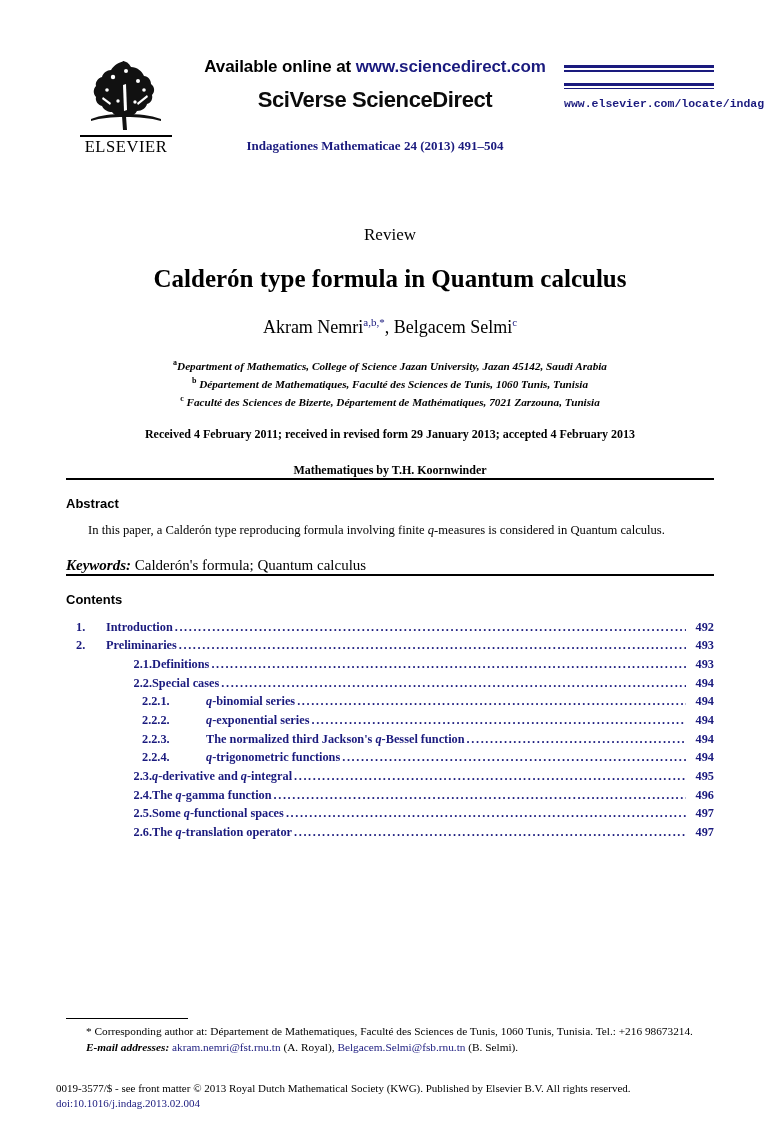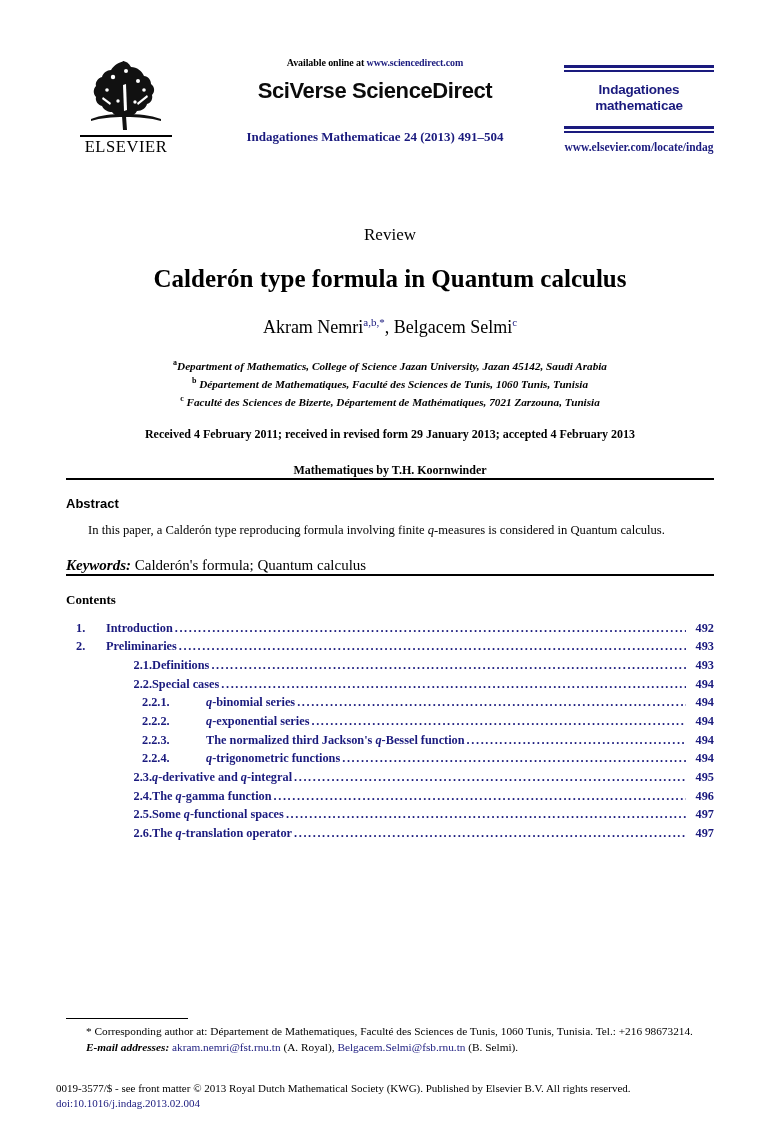--- a/index.html
+++ b/index.html
@@ -55,22 +55,22 @@
     letter-spacing: 0.6px;
     line-height: 1;
   }
 
   .sd-block {
     flex: 1;
     text-align: center;
     padding-top: 2px;
   }
   .sd-available {
-    font-family: Liberation Serif, serif;
-    font-size: 10px;
+    font-family: Liberation Sans, sans-serif;
+    font-size: 17px;
     font-weight: bold;
     color: #000;
     letter-spacing: -0.1px;
   }
   .sd-available .url {
     color: #1a1a7e;
   }
   .sd-logo {
     font-family: "Liberation Sans", "DejaVu Sans", sans-serif;
     font-weight: bold;
@@ -113,21 +113,21 @@
     font-size: 13.5px;
     color: #1a1a7e;
     line-height: 1.25;
     letter-spacing: -0.2px;
   }
   .jl-bottom {
     margin-top: 11px;
   }
   .jl-url {
     margin-top: 8px;
-    font-family: Liberation Serif, serif;
+    font-family: Liberation Mono, monospace;
     font-weight: bold;
     font-size: 11.5px;
     color: #1a1a7e;
   }
 
   
   .titleblock {
     text-align: center;
     margin-top: 30px;
   }
@@ -205,21 +205,21 @@
     margin-top: 17px;
   }
   .keywords .kw-label {
     font-style: italic;
     font-weight: bold;
   }
   .rule-keywords { margin-top: 14px; }
 
   
   .contents-head {
-    font-family: Liberation Serif, serif;
+    font-family: Liberation Sans, sans-serif;
     font-weight: bold;
     font-size: 13px;
     margin-top: 16px;
     margin-bottom: 11px;
   }
   .toc { font-size: 12.3px; color: #1a1a7e; font-weight: bold; }
   .toc-row {
     display: flex;
     align-items: baseline;
     line-height: 1.52;
@@ -313,24 +313,20 @@
 
     <div class="sd-block">
       <div class="sd-available"><span>Available online at </span><span class="url">www.sciencedirect.com</span></div>
       <div class="sd-logo">SciVerse ScienceDirect</div>
       <div class="journal-ref">Indagationes Mathematicae 24 (2013) 491–504</div>
     </div>
 
     <div class="jlogo-block">
       <div class="jl-rule-thick"></div>
       <div class="jl-rule-thin"></div>
-      <div class="jl-name">
-        <div>Indagationes</div>
-        <div>mathematicae</div>
-      </div>
       <div class="jl-bottom">
         <div class="jl-rule-thick"></div>
         <div class="jl-rule-thin2"></div>
       </div>
       <div class="jl-url">www.elsevier.com/locate/indag</div>
     </div>
 
   </div>
 
   <div class="titleblock">

